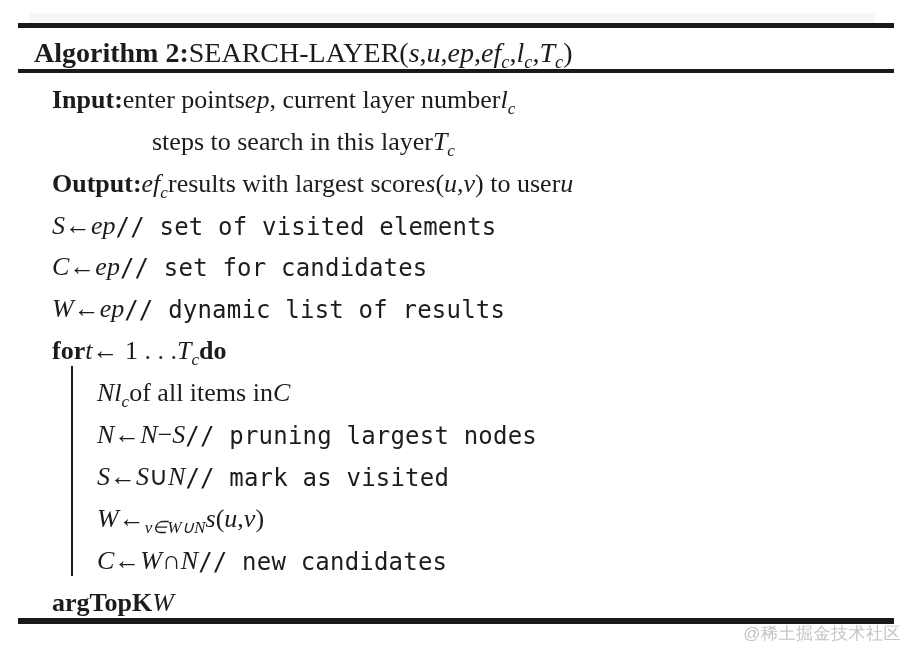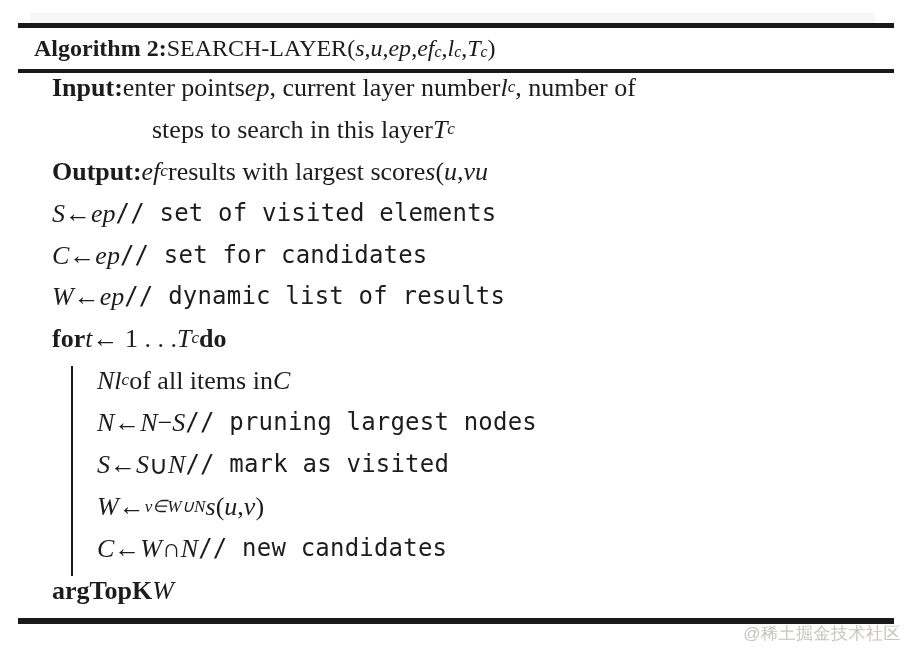--- a/index.html
+++ b/index.html
@@ -14,32 +14,32 @@
   .top-shade{
     position:absolute;left:30px;right:34px;top:13px;height:10px;
     background:#f8f6f5;
   }
   .rule{position:absolute;left:18px;width:876px;background:#1a1a1a;}
   .rule-top{top:23px;height:5px;}
   .rule-mid{top:69px;height:4px;}
   .rule-bottom{top:618px;height:6px;}
   .title-row{
     position:absolute;top:27px;height:42px;left:0;right:0;
-    display:flex;align-items:center;
+    display:flex;align-items:flex-end;
     padding-left:34px;
-    font-size:24px;
+    font-size:28px;
     white-space:nowrap;
   }
   .algo-body{
     position:absolute;top:73px;left:0;right:0;
     font-size:26px;
   }
   .algo-line{
     height:41.9px;
-    display:flex;align-items:flex-start;
+    display:flex;align-items:flex-end;
     white-space:nowrap;
     padding-left:52px;
   }
   .algo-line.indent-cont{padding-left:152px;}
   .loop-block{
     margin-left:71px;
     border-left:2.5px solid #1a1a1a;
     padding-left:24px;
   }
   .loop-block .algo-line{padding-left:0;}
@@ -93,37 +93,37 @@
     </div>
   <div class="rule rule-mid"></div>
   <div class="algo-body" id="algo-lines">
       <div class="algo-line indent-base">
         <span class="seg-b">Input: </span>
         <span class="seg-r">enter points </span>
         <span class="seg-i">ep</span>
         <span class="seg-r">, current layer number </span>
         <span class="seg-i">l</span>
         <span class="seg-sub">c</span>
-        <span class="seg-r">, number of</span>
       </div>
       <div class="algo-line indent-cont">
         <span class="seg-r">steps to search in this layer </span>
         <span class="seg-i">T</span>
         <span class="seg-sub">c</span>
       </div>
       <div class="algo-line indent-base">
         <span class="seg-b">Output: </span>
         <span class="seg-i">ef</span>
         <span class="seg-sub">c</span>
         <span class="seg-r"> results with largest score </span>
         <span class="seg-i">s</span>
         <span class="seg-r">(</span>
         <span class="seg-i">u</span>
         <span class="seg-r">, </span>
         <span class="seg-i">v</span>
+        <span class="seg-r">) to user </span>
         <span class="seg-i">u</span>
       </div>
       <div class="algo-line indent-base">
         <span class="seg-i">S</span>
         <span class="seg-r"> ← </span>
         <span class="seg-i">ep</span>
         <span class="seg-r"> </span>
         <span class="seg-m">// set of visited elements</span>
       </div>
       <div class="algo-line indent-base">

